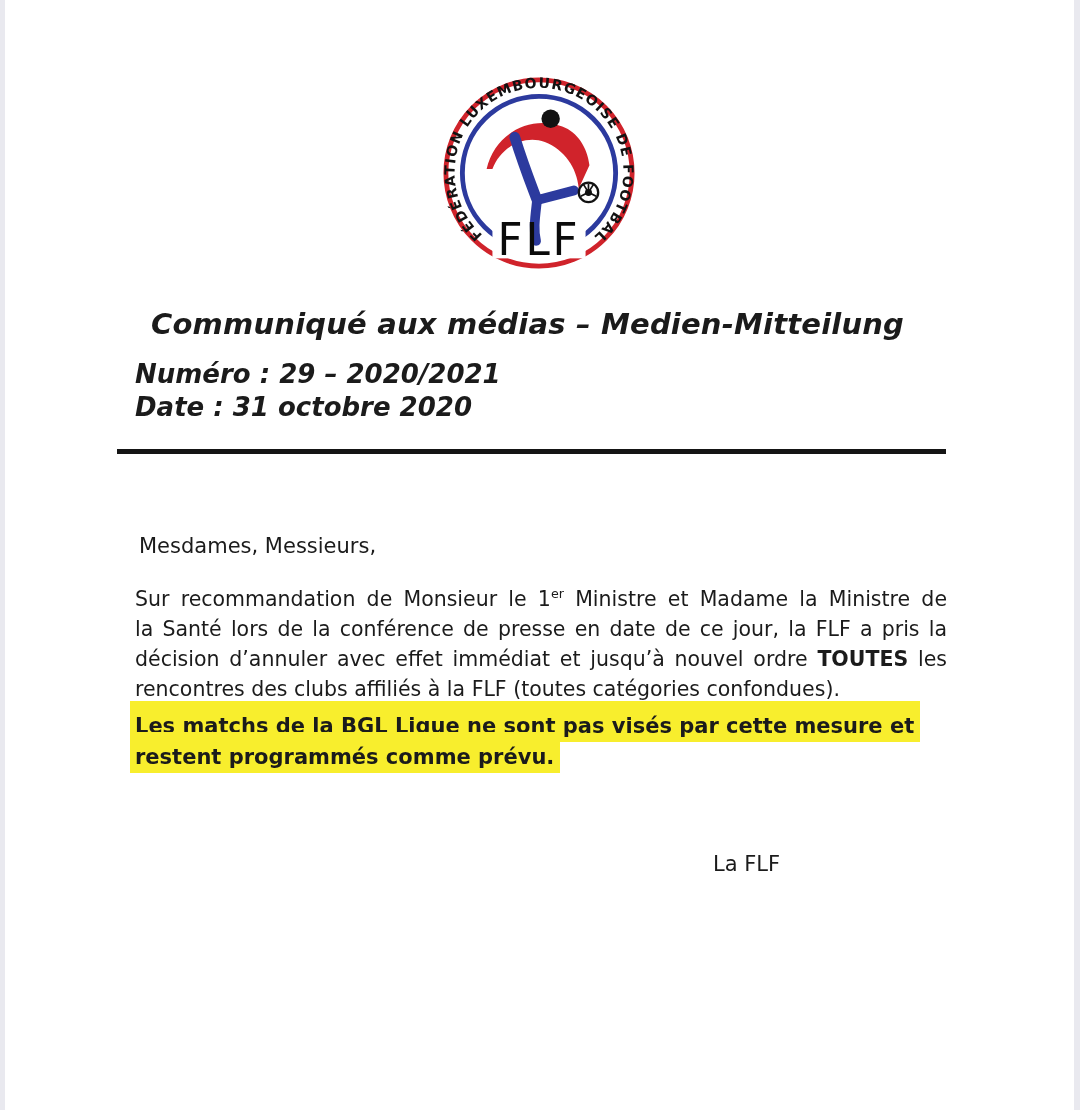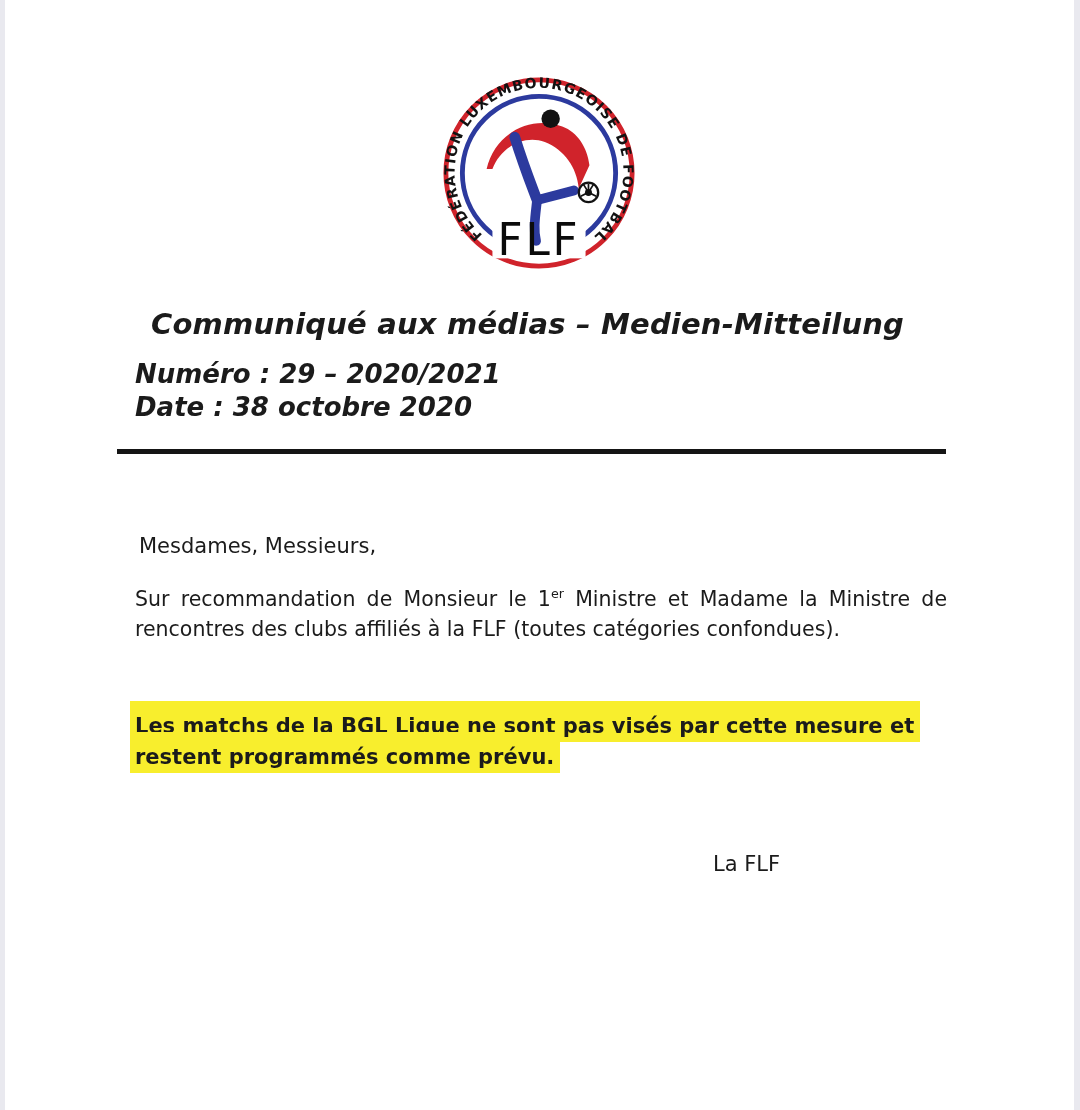--- a/index.html
+++ b/index.html
@@ -95,29 +95,31 @@
         <line x1="151" y1="120" x2="146" y2="112" stroke="#121212" stroke-width="1.8"></line>
       </g>
       <text x="100" y="185" text-anchor="middle" font-family="'DejaVu Sans', sans-serif" font-size="45" font-weight="400" letter-spacing="3" fill="#0b0b0b">FLF</text>
     </svg>
   </div>
 
   <h1 class="doc-title">Communiqué aux médias – Medien-Mitteilung</h1>
 
   <div class="meta">
     <div>Numéro : 29 – 2020/2021</div>
-    <div>Date : 38 octobre 2020</div>
+    <div>Date : 31 octobre 2020</div>
   </div>
 
   <div class="rule"></div>
 
   <p class="salutation">Mesdames, Messieurs,</p>
 
   <div class="body-par">
     <div class="jline"><span>Sur recommandation de Monsieur le 1</span><sup>er</sup><span> Ministre et Madame la Ministre de</span></div>
+    <div class="jline"><span>la Santé lors de la conférence de presse en date de ce jour, la FLF a pris la</span></div>
+    <div class="jline"><span>décision d’annuler avec effet immédiat et jusqu’à nouvel ordre </span><b>TOUTES</b><span> les</span></div>
     <div class="jline last"><span>rencontres des clubs affiliés à la FLF (toutes catégories confondues).</span></div>
   </div>
 
   <div class="hl-block">
     <div class="hl-line"><span class="hl">Les matchs de la BGL Ligue ne sont pas visés par cette mesure et</span></div>
     <div class="hl-line"><span class="hl">restent programmés comme prévu.</span></div>
   </div>
 
   <p class="signature">La FLF</p>
 

